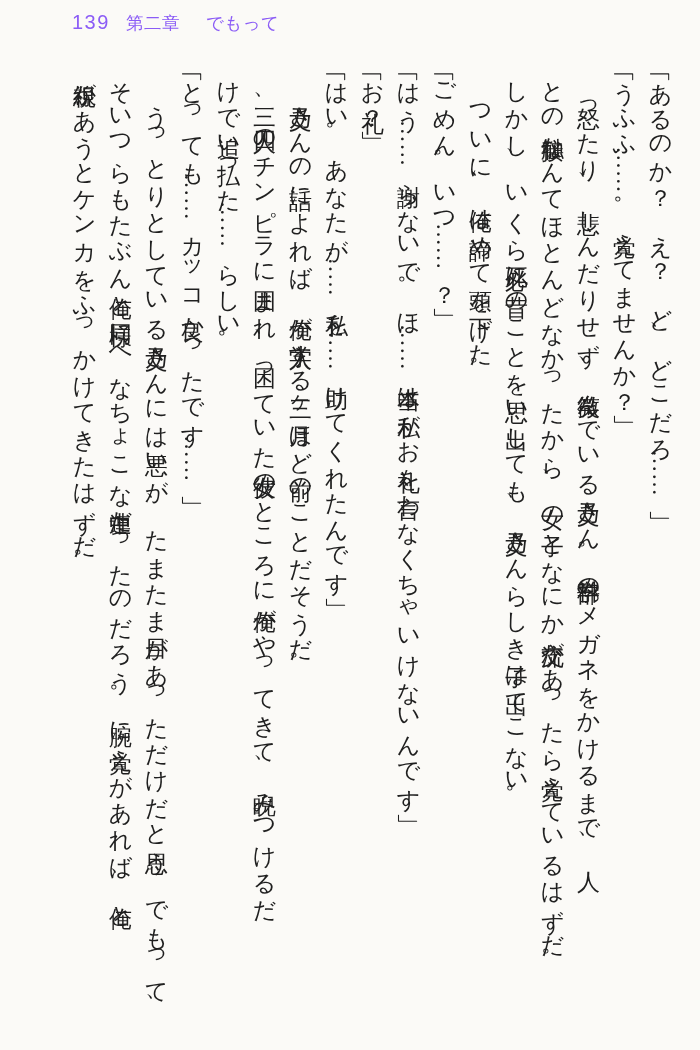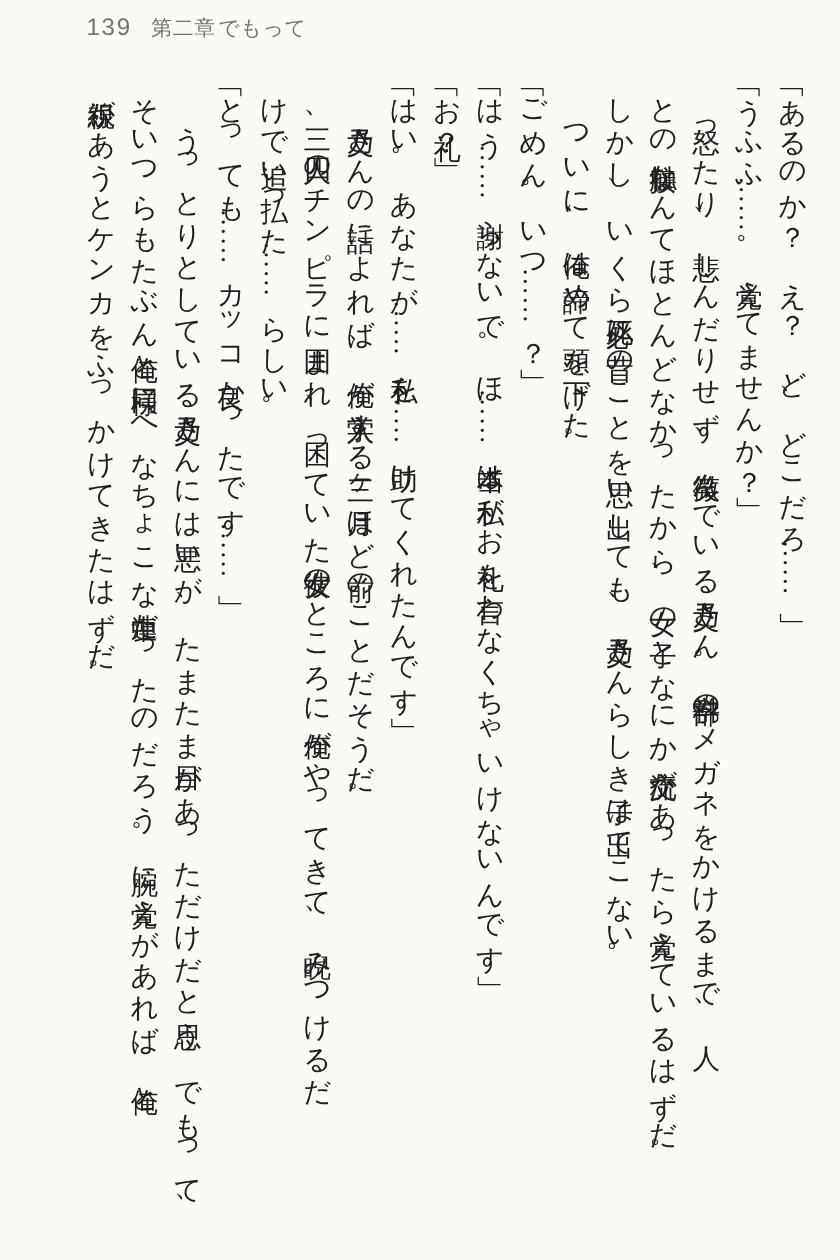--- a/index.html
+++ b/index.html
@@ -21,32 +21,32 @@
     overflow: hidden;
   }
   
   .running-head {
     position: absolute;
     left: 72px;
     top: 11px;
     display: flex;
     align-items: baseline;
     font-family: "Liberation Sans", "DejaVu Sans", sans-serif;
-    color: #737373;
+    color: #8b5cf6;
     white-space: pre;
   }
   .page-number {
     font-size: 20px;
     font-weight: 500;
     letter-spacing: 1.5px;
     margin-right: 16px;
   }
   .chapter-number {
     font-size: 17.5px;
-    margin-right: 2px;
+    margin-right: 26px;
     letter-spacing: 0.5px;
   }
   .chapter-title {
     font-size: 17.5px;
     letter-spacing: 0.5px;
   }
   
   .text-block {
     position: absolute;
     top: 66px;

